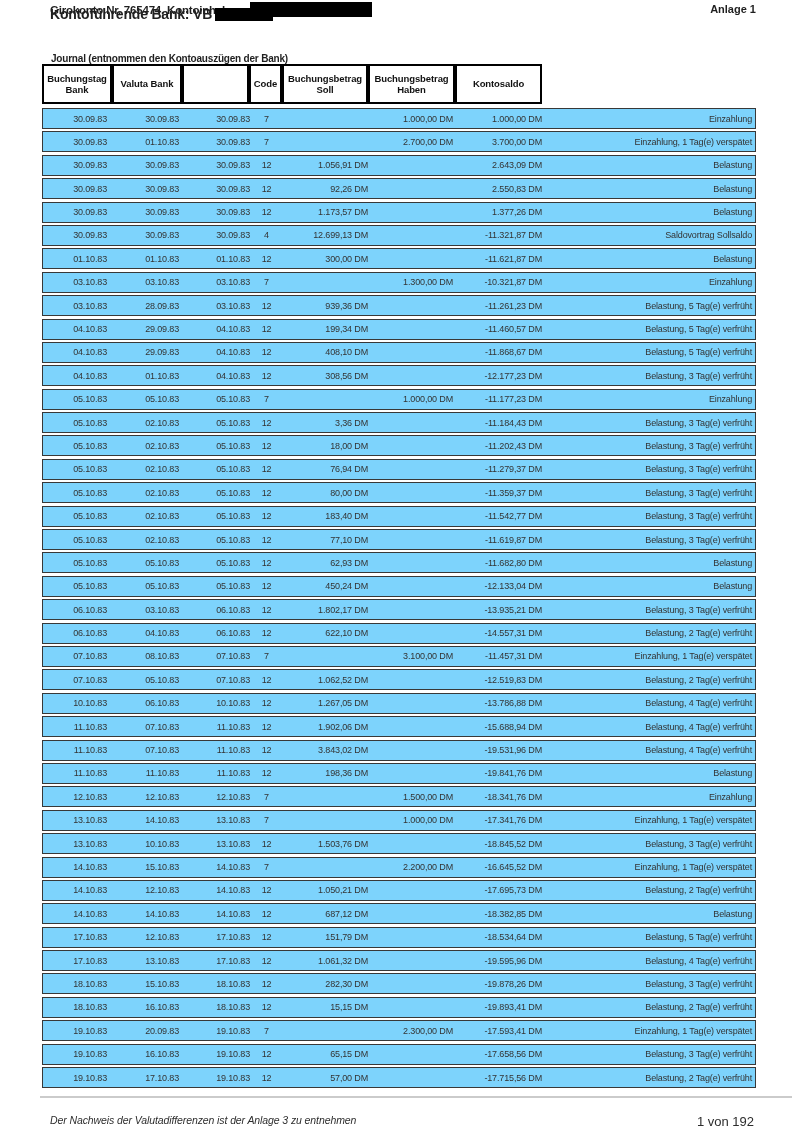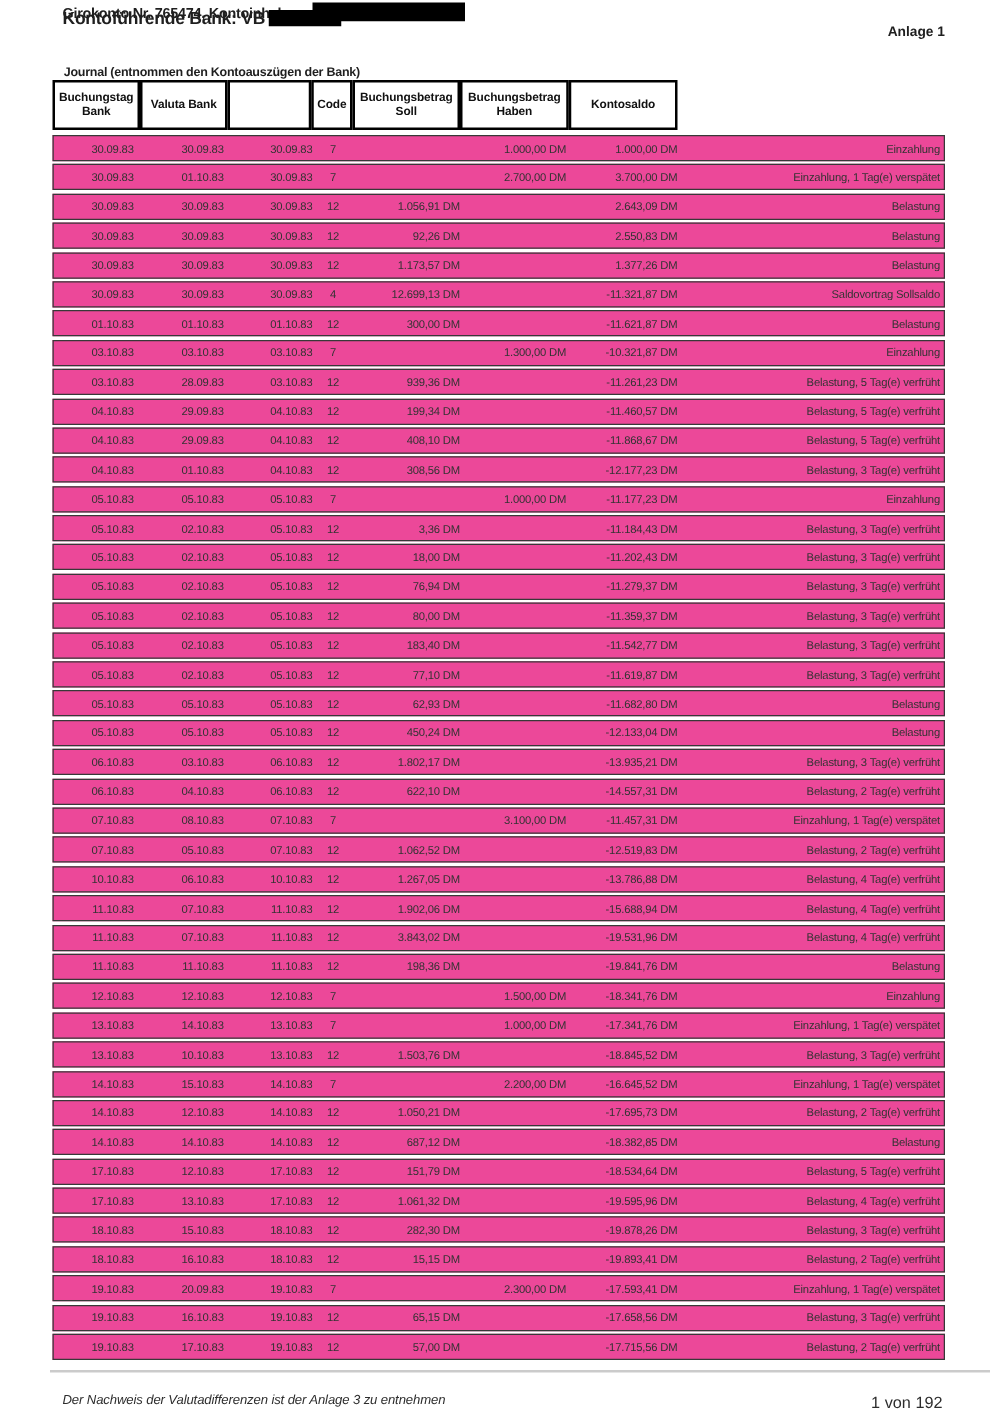--- a/index.html
+++ b/index.html
@@ -6,39 +6,39 @@
   body{
     width:800px;height:1132px;background:#ffffff;position:relative;
     font-family:"Liberation Sans","DejaVu Sans",sans-serif;color:#1f1f1f;
     overflow:hidden;
   }
   
   .hline{position:absolute;font-weight:bold;letter-spacing:-0.2px;white-space:nowrap;}
   .l1{left:50px;top:2px;font-size:11.5px;}
   .l2{left:50px;top:6px;font-size:14px;}
   .l3{left:51px;top:53px;font-size:10px;}
-  .annex{position:absolute;right:44px;top:20px;font-weight:bold;font-size:11px;}
+  .annex{position:absolute;right:44px;top:3px;font-weight:bold;font-size:11px;}
   .redact{display:inline-block;background:#000;vertical-align:-3px;}
   .redact1{width:122px;height:15px;margin-left:7px;}
   .redact2{width:58px;height:13px;margin-left:3px;vertical-align:-2px;}
 
   
   .journal{position:absolute;left:42px;top:64px;width:714px;}
   .thead{display:flex;height:40px;}
   .th{
     box-sizing:border-box;border:2px solid #000;margin:0;
     display:flex;align-items:center;justify-content:center;text-align:center;
     font-weight:bold;font-size:9.5px;line-height:1.2;white-space:pre-line;
     letter-spacing:-0.1px;color:#111;
   }
   .tbody{margin-top:4px;}
   .trow{
     box-sizing:border-box;display:flex;align-items:center;
     height:21px;margin-bottom:2.4px;border:1px solid #383838;
-    background:#ec4899;
+    background:#7dd3fc;
   }
   .td{
     box-sizing:border-box;font-size:9px;color:#333;text-align:right;
     letter-spacing:-0.15px;white-space:nowrap;overflow:hidden;
   }
   
   .w1{width:70px}.w2{width:70px}.w3{width:67px}.w4{width:33px}
   .w5{width:86px}.w6{width:87px}.w7{width:87px}.w8{flex:1}
   
   .td.c1{width:70px;padding-right:6px}

